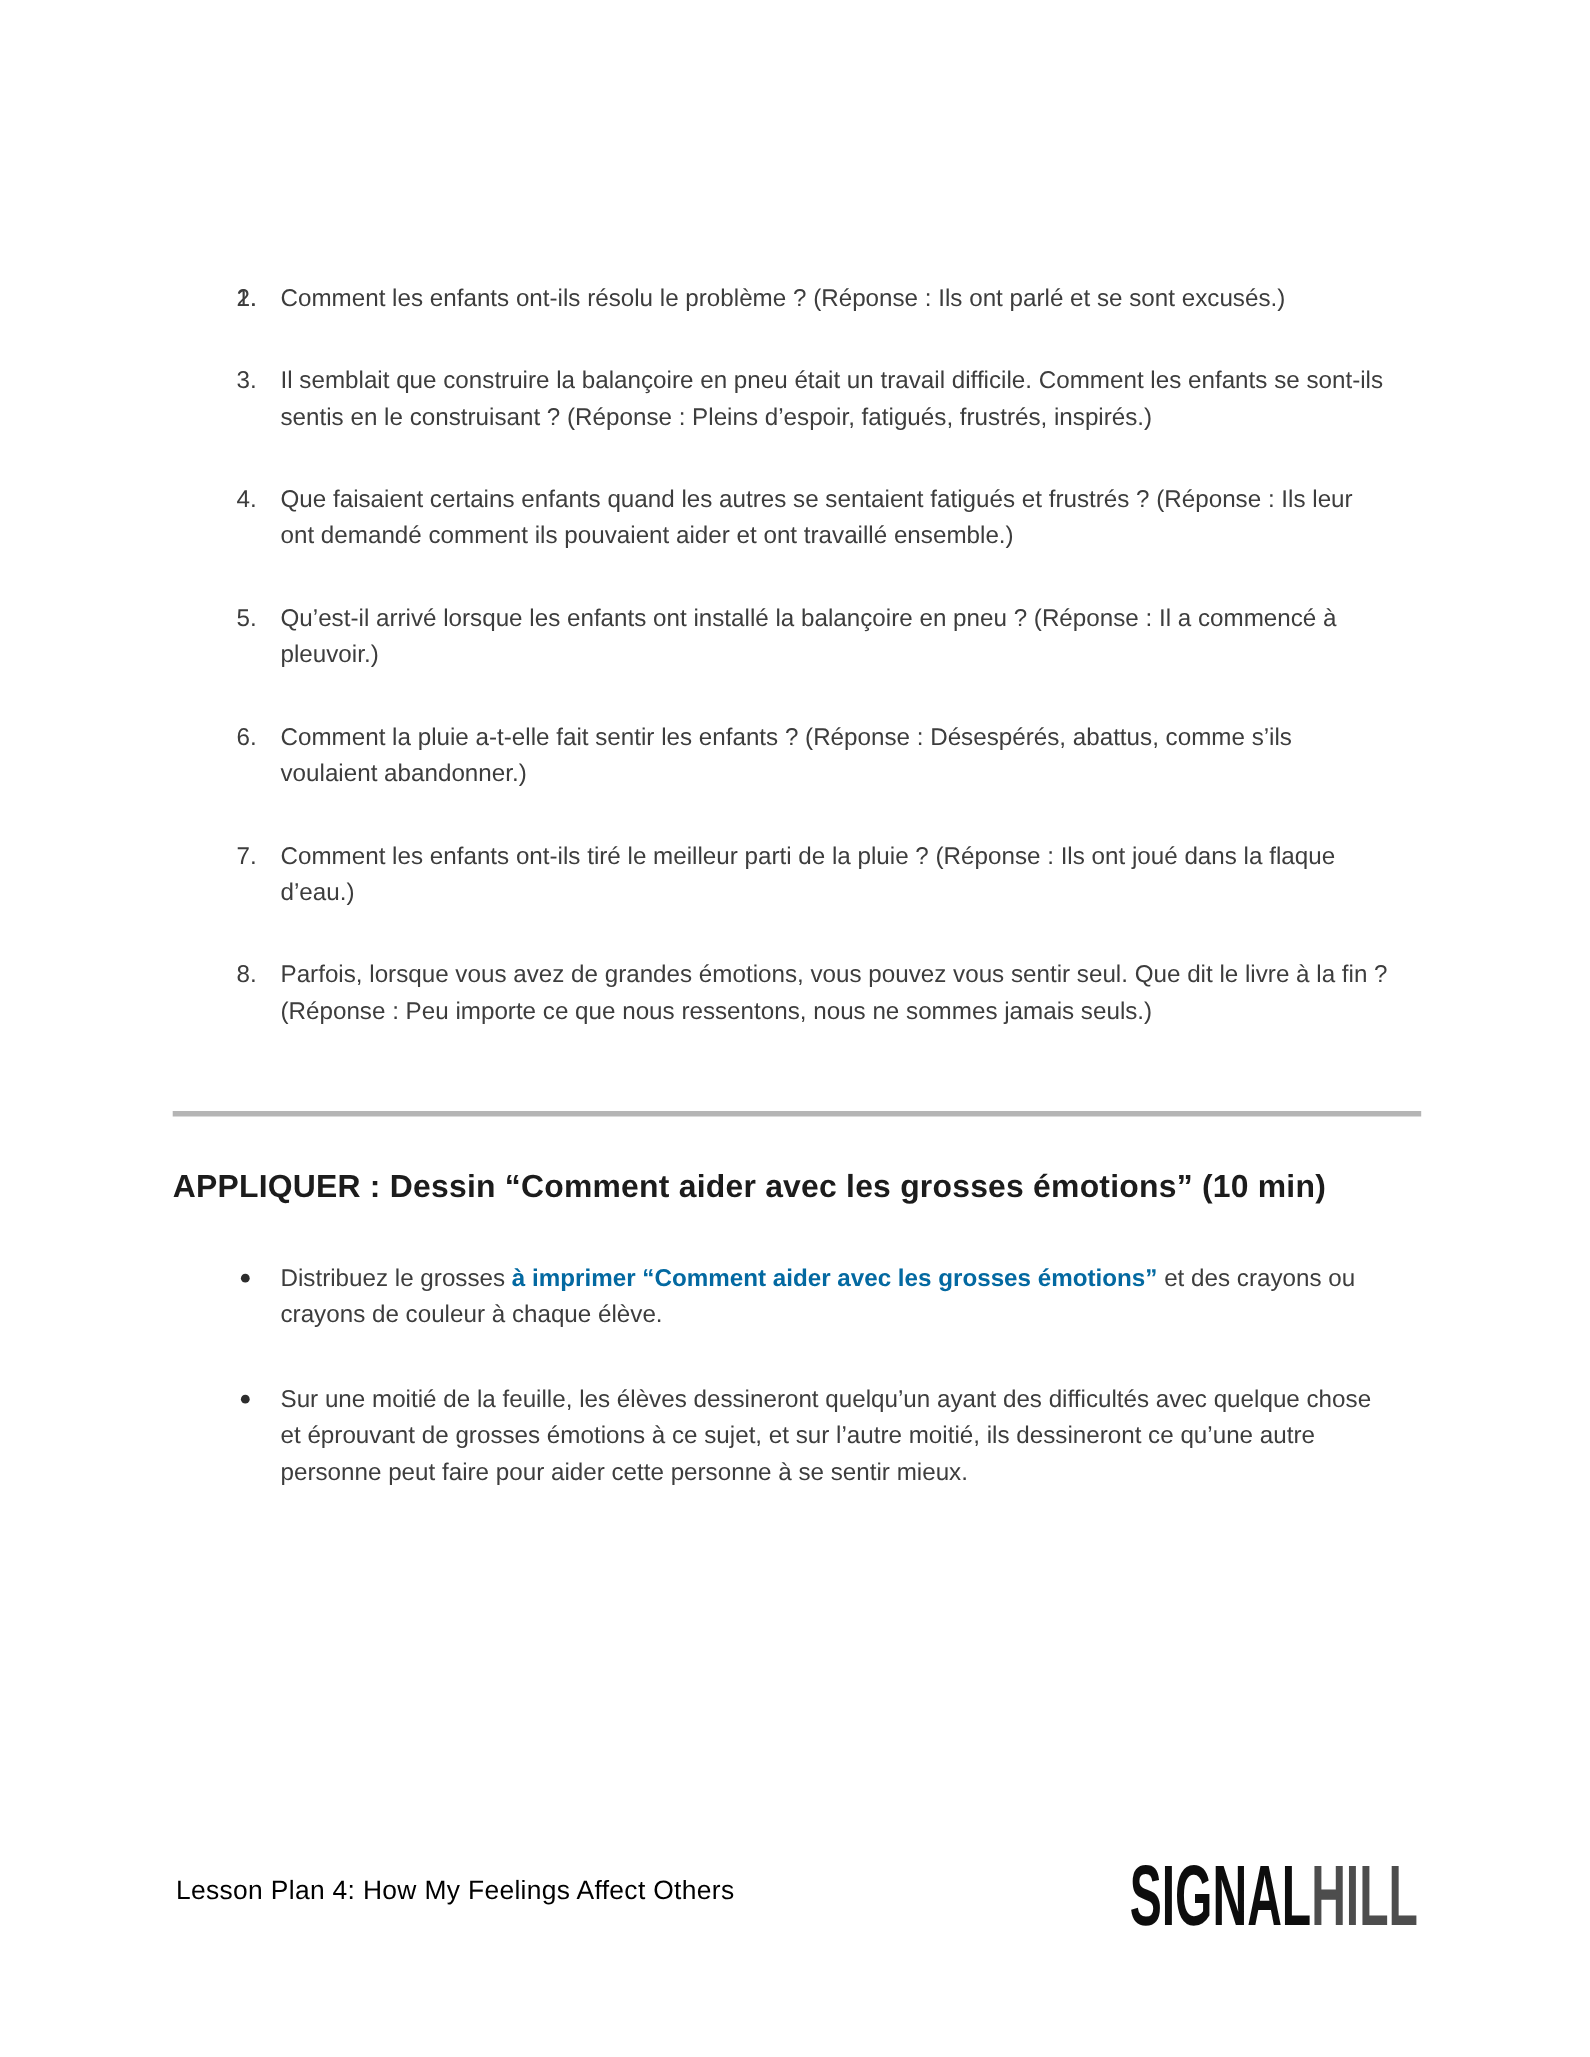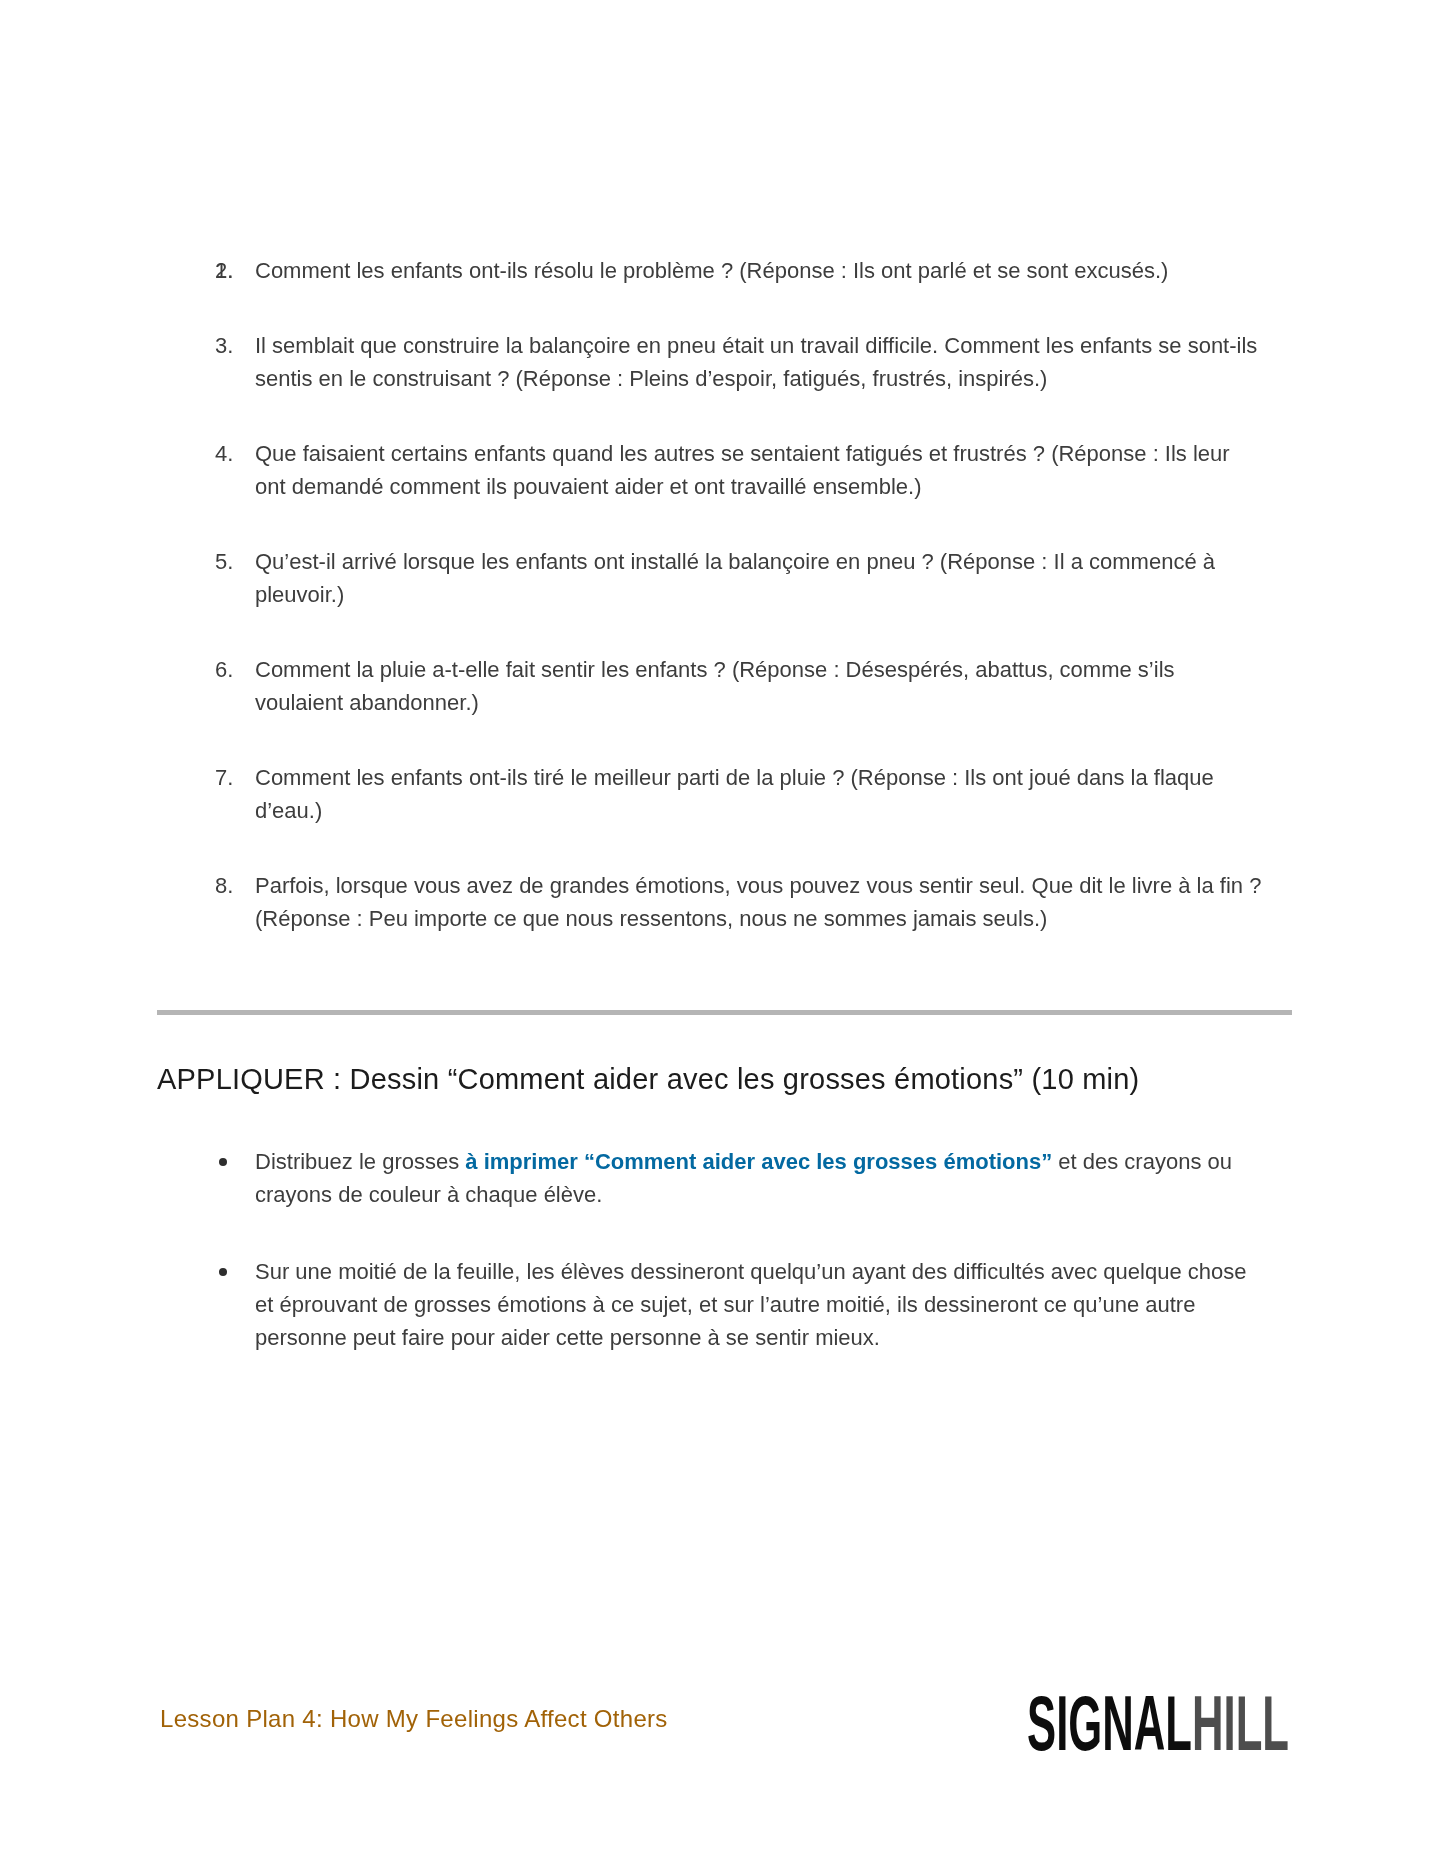--- a/index.html
+++ b/index.html
@@ -40,21 +40,21 @@
     height: 5px;
     background: #b5b5b5;
     margin: 75px 0 0 0;
     width: 1135px;
   }
   
   .section-heading {
     margin: 44px 0 0 0;
     font-size: 29px;
     line-height: 40px;
-    font-weight: normal;
+    font-weight: bold;
     color: #1c1c1c;
     letter-spacing: 0.2px;
   }
   
   .b-list { margin: 46px 0 0 0; padding: 0; list-style: none; }
   .b-item {
     position: relative;
     padding-left: 98px;
     padding-right: 28px;
     margin-bottom: 44px;
@@ -71,21 +71,21 @@
     border-radius: 50%;
     background: #2d2d2d;
   }
   .b-item strong { color: #0369a1; }
   
   .footer-lesson {
     position: absolute;
     left: 160px;
     top: 1705px;
     font-size: 24px;
-    color: #a16207;
+    color: #000000;
     letter-spacing: 0.3px;
   }
   .footer-logo {
     position: absolute;
     right: 153px;
     top: 1688px;
     width: 265px;
     height: 74px;
   }
 </style>

